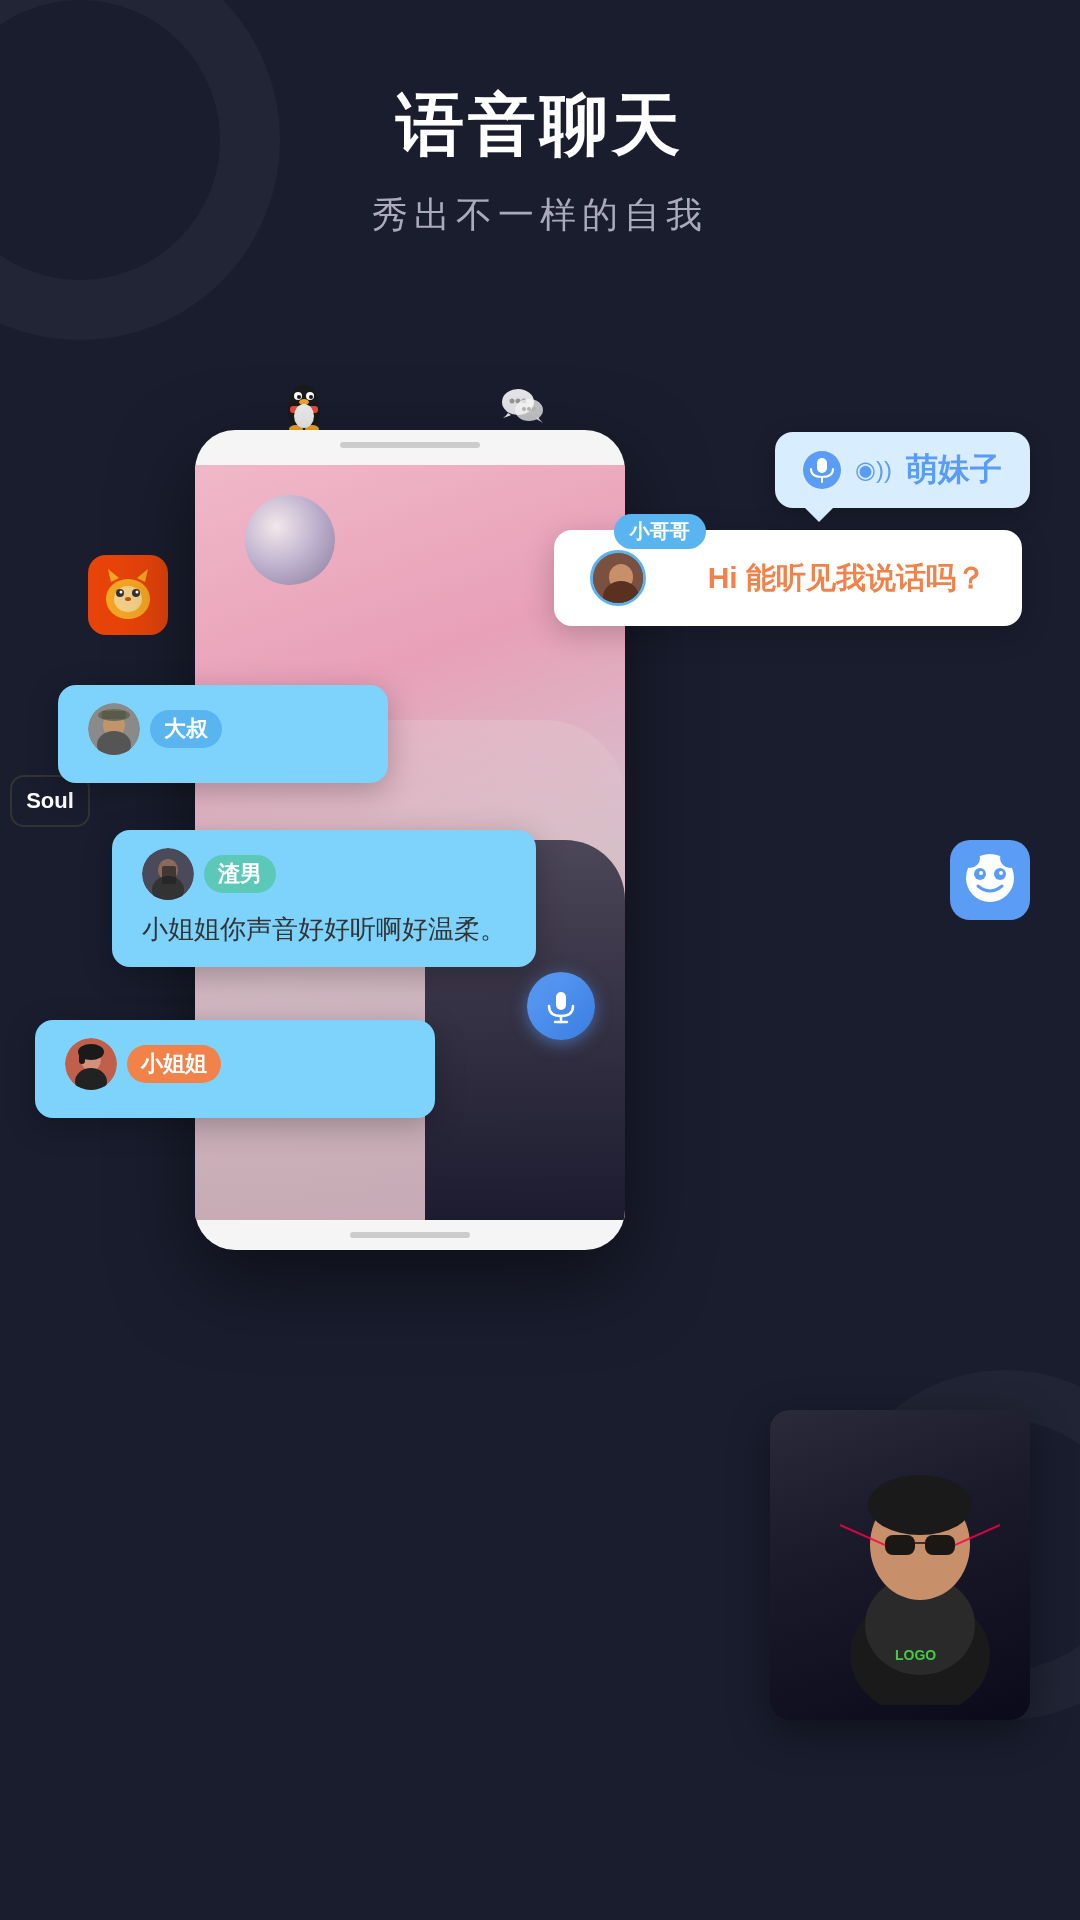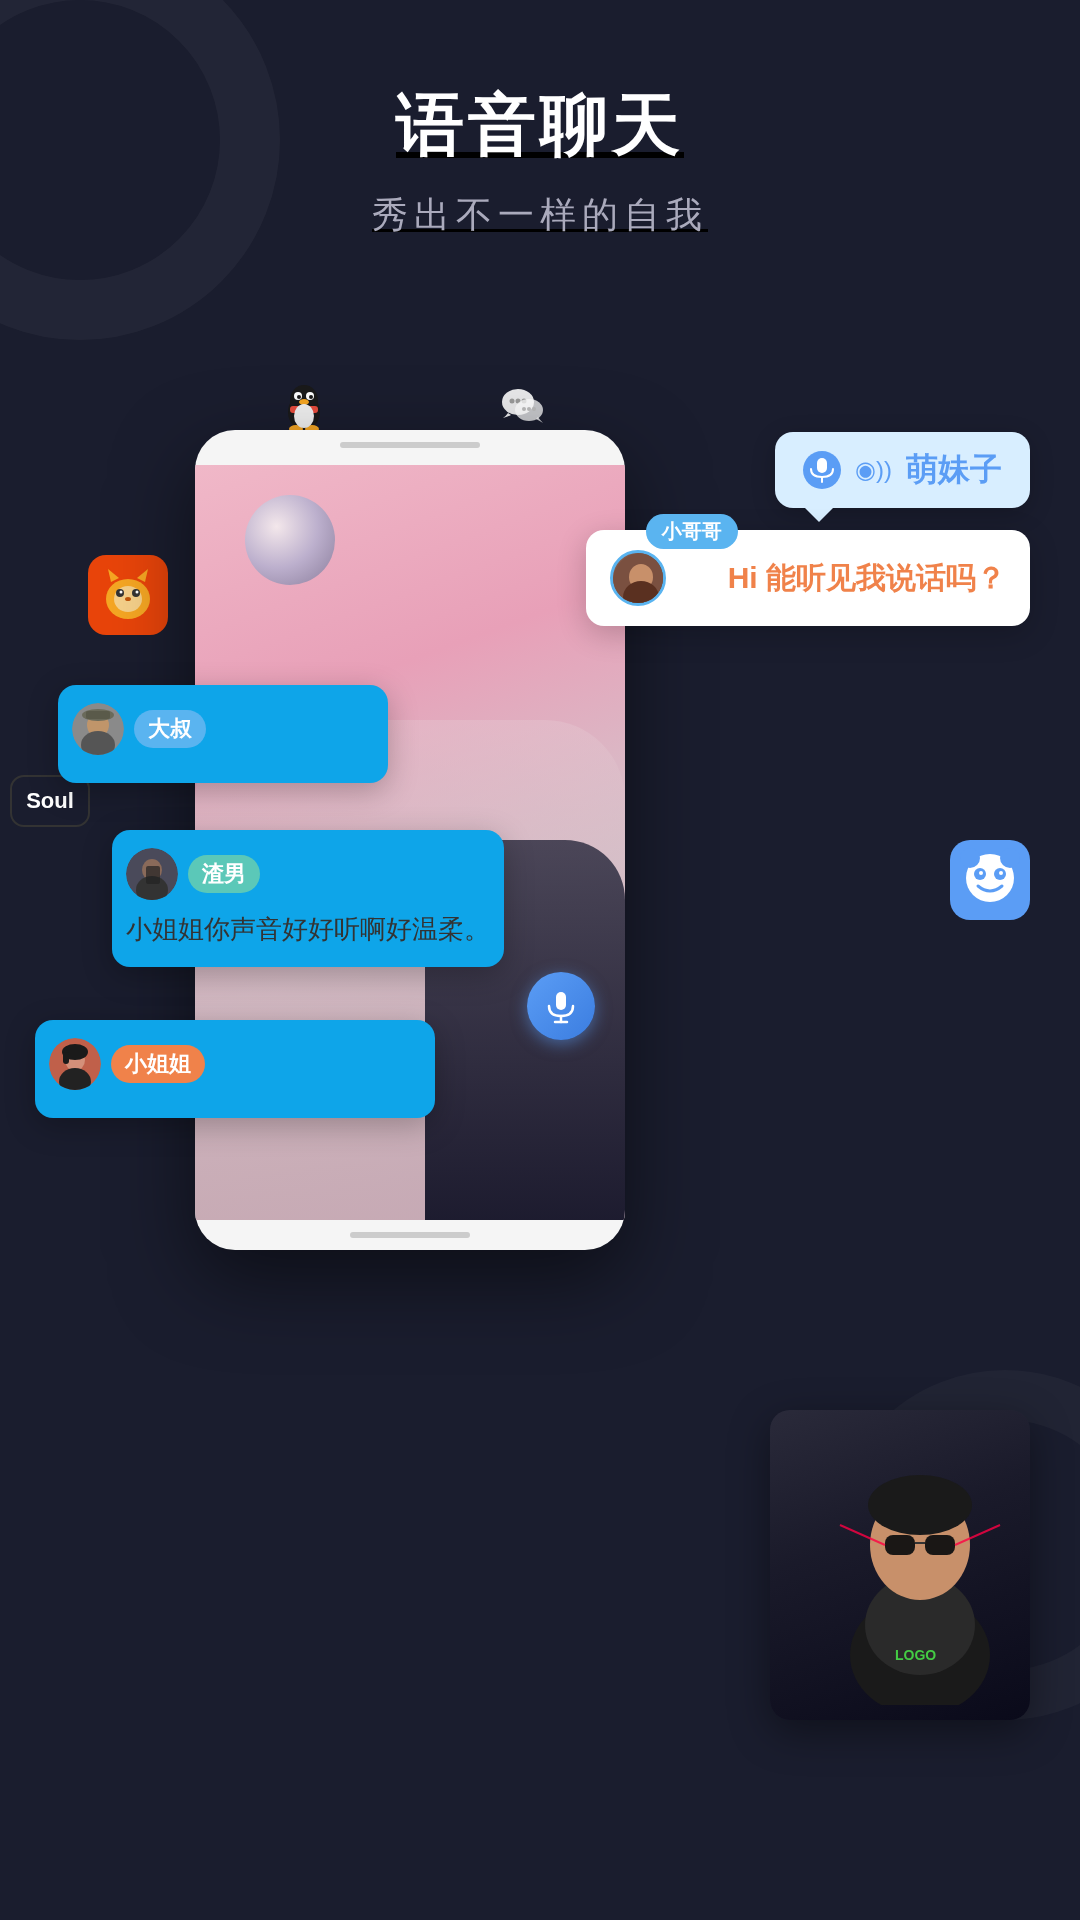--- a/index.html
+++ b/index.html
@@ -36,21 +36,20 @@
       pointer-events: none;
     }
 
     
     .title-section {
       position: absolute;
       top: 80px;
       left: 0;
       right: 0;
       text-align: center;
-      text-decoration: underline;
     }
 
     .main-title {
       font-size: 68px;
       font-weight: 700;
       color: #ffffff;
       letter-spacing: 4px;
       margin-bottom: 20px;
     }
 
@@ -173,23 +172,23 @@
       border-radius: 50%;
       display: flex;
       align-items: center;
       justify-content: center;
       box-shadow: 0 4px 16px rgba(91,157,245,0.5);
     }
 
     
     .chat-bubble {
       position: absolute;
-      background: #0ea5e9;
+      background: #7dd3fc;
       border-radius: 18px;
-      padding: 18px 14px;
+      padding: 18px 30px;
       box-shadow: 0 8px 30px rgba(0,0,0,0.25);
     }
 
     .bubble-header {
       display: flex;
       align-items: center;
       margin-bottom: 10px;
       gap: 10px;
     }
 
@@ -244,24 +243,24 @@
       height: 0;
       border-left: 14px solid transparent;
       border-right: 14px solid transparent;
       border-top: 14px solid #d8eeff;
     }
 
     
     .hi-bubble {
       position: absolute;
       top: 530px;
-      right: 50px;
+      right: 58px;
       background: #ffffff;
       border-radius: 18px;
-      padding: 20px 24px;
+      padding: 20px 36px;
       box-shadow: 0 8px 30px rgba(0,0,0,0.2);
       display: flex;
       align-items: center;
       gap: 14px;
       min-width: 360px;
     }
 
     
     .bubble-dask {
       top: 685px;

